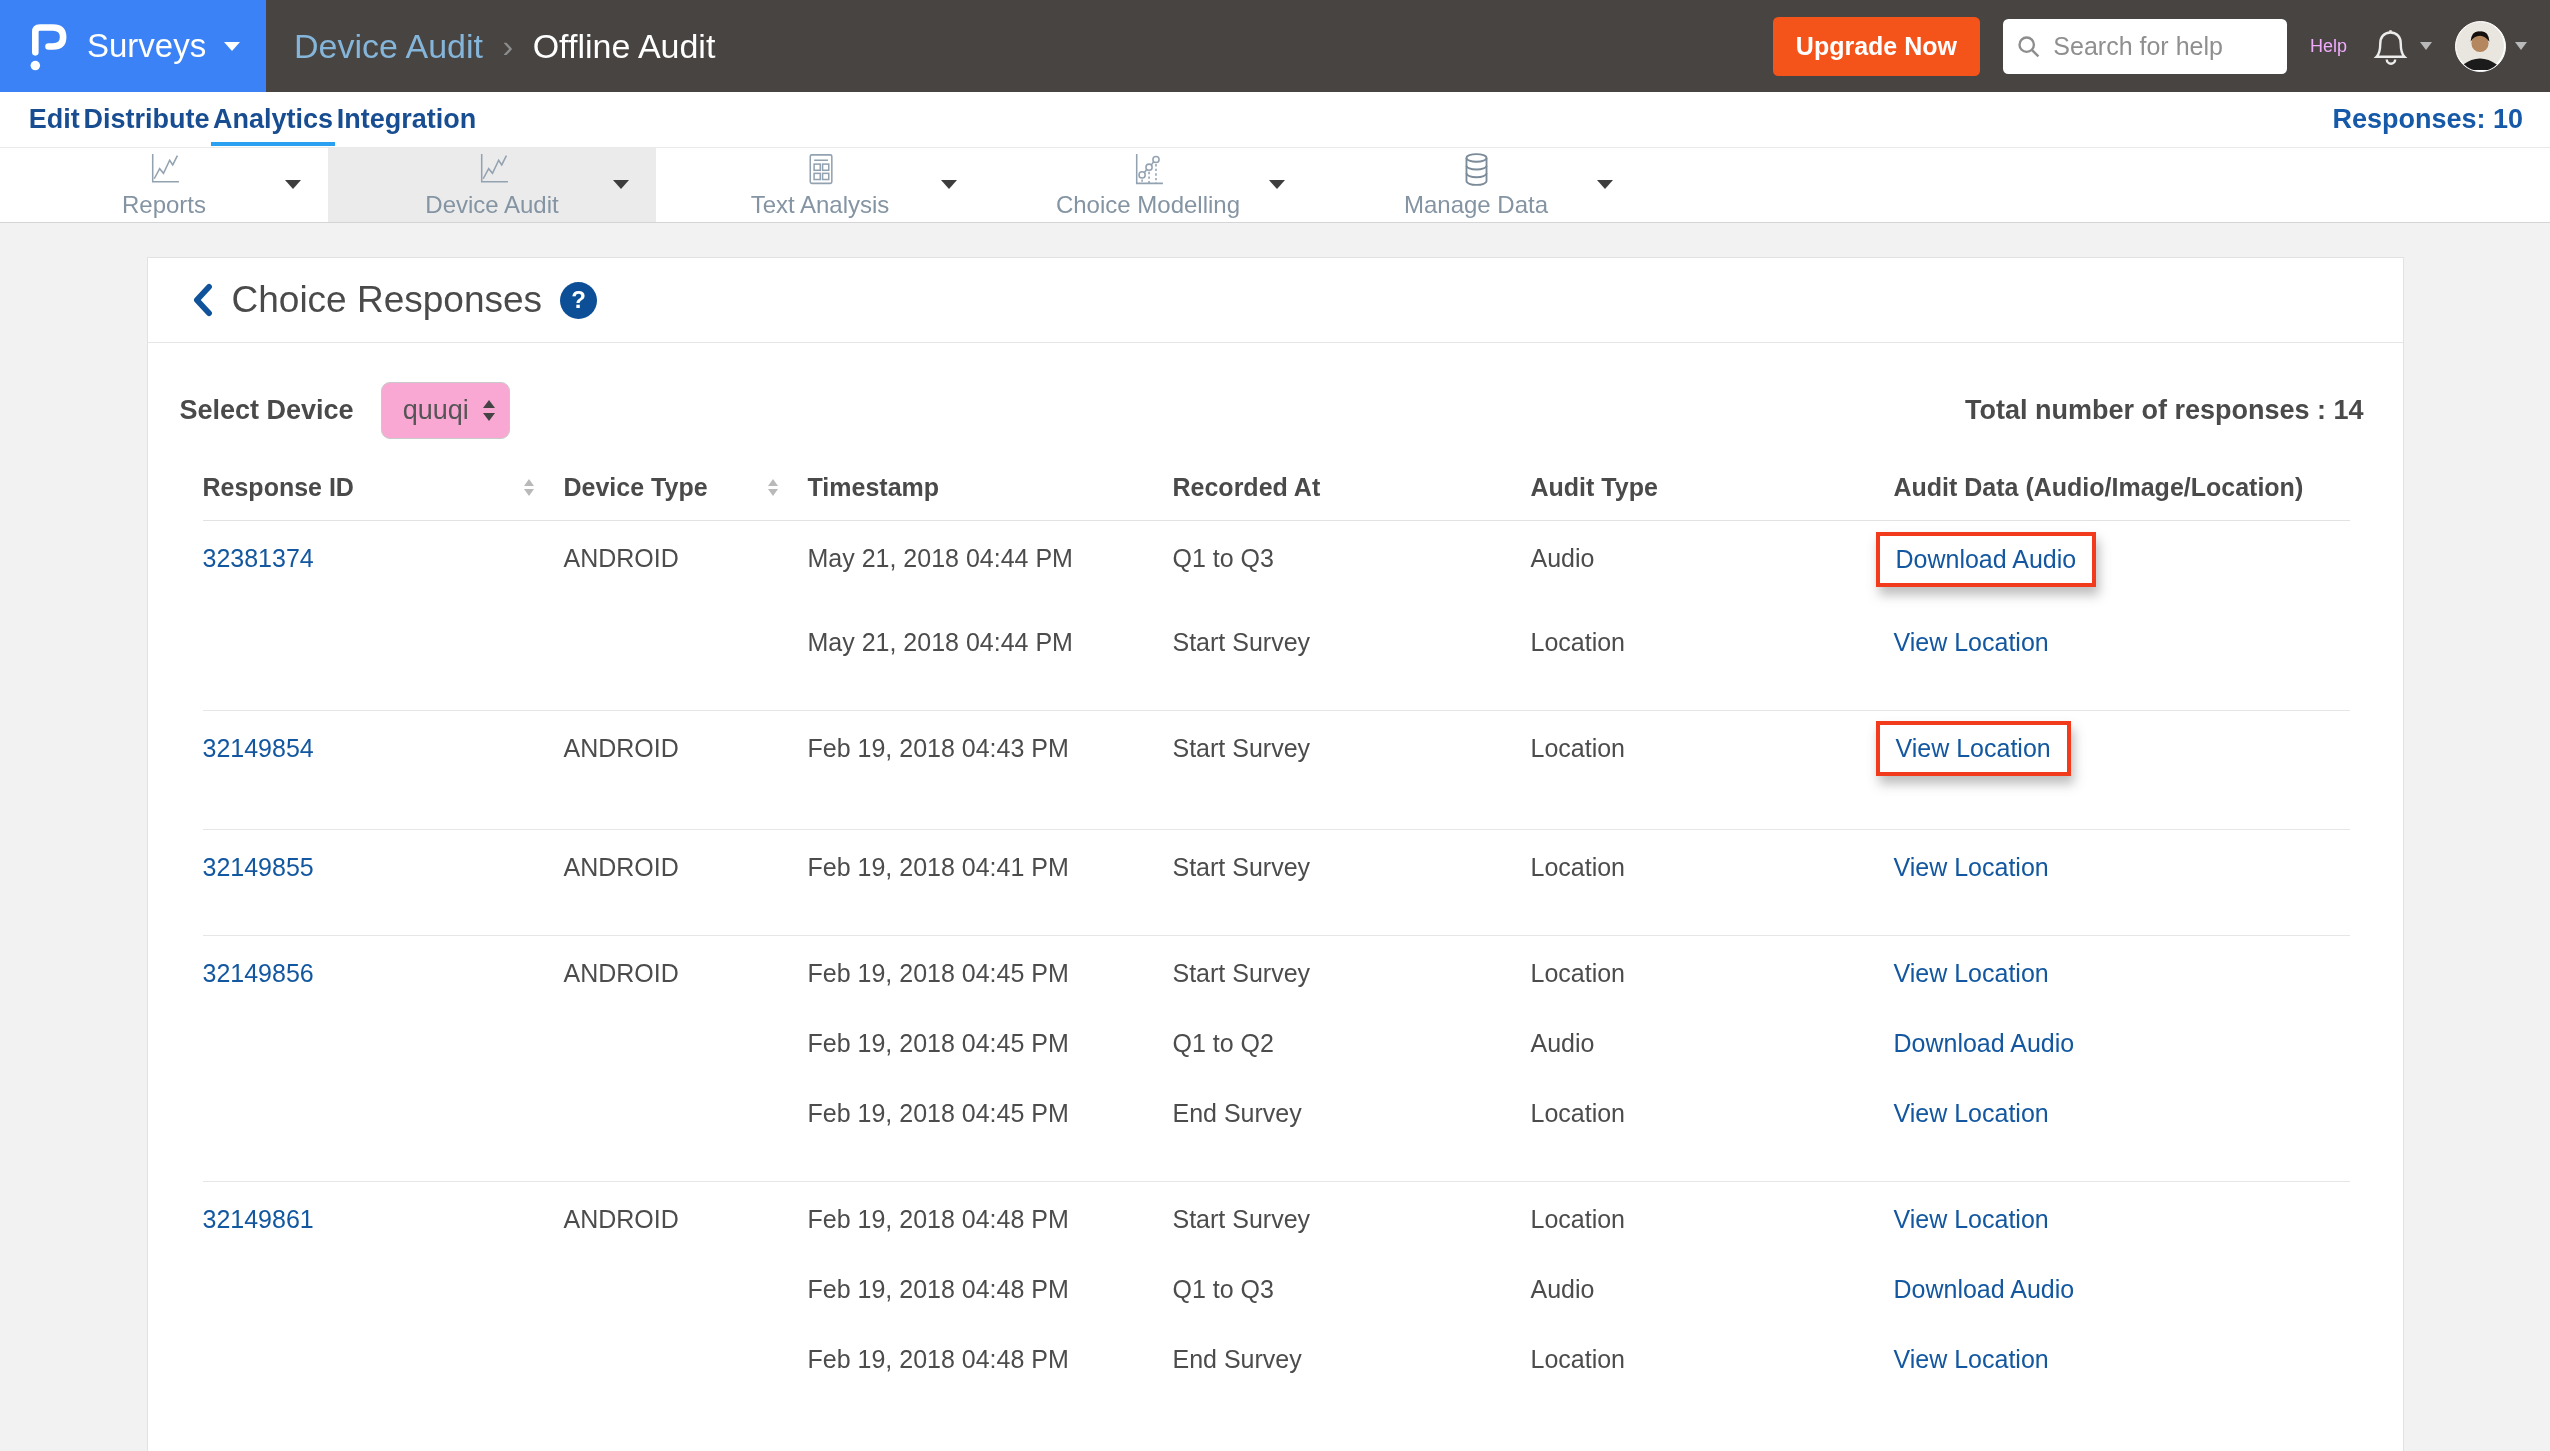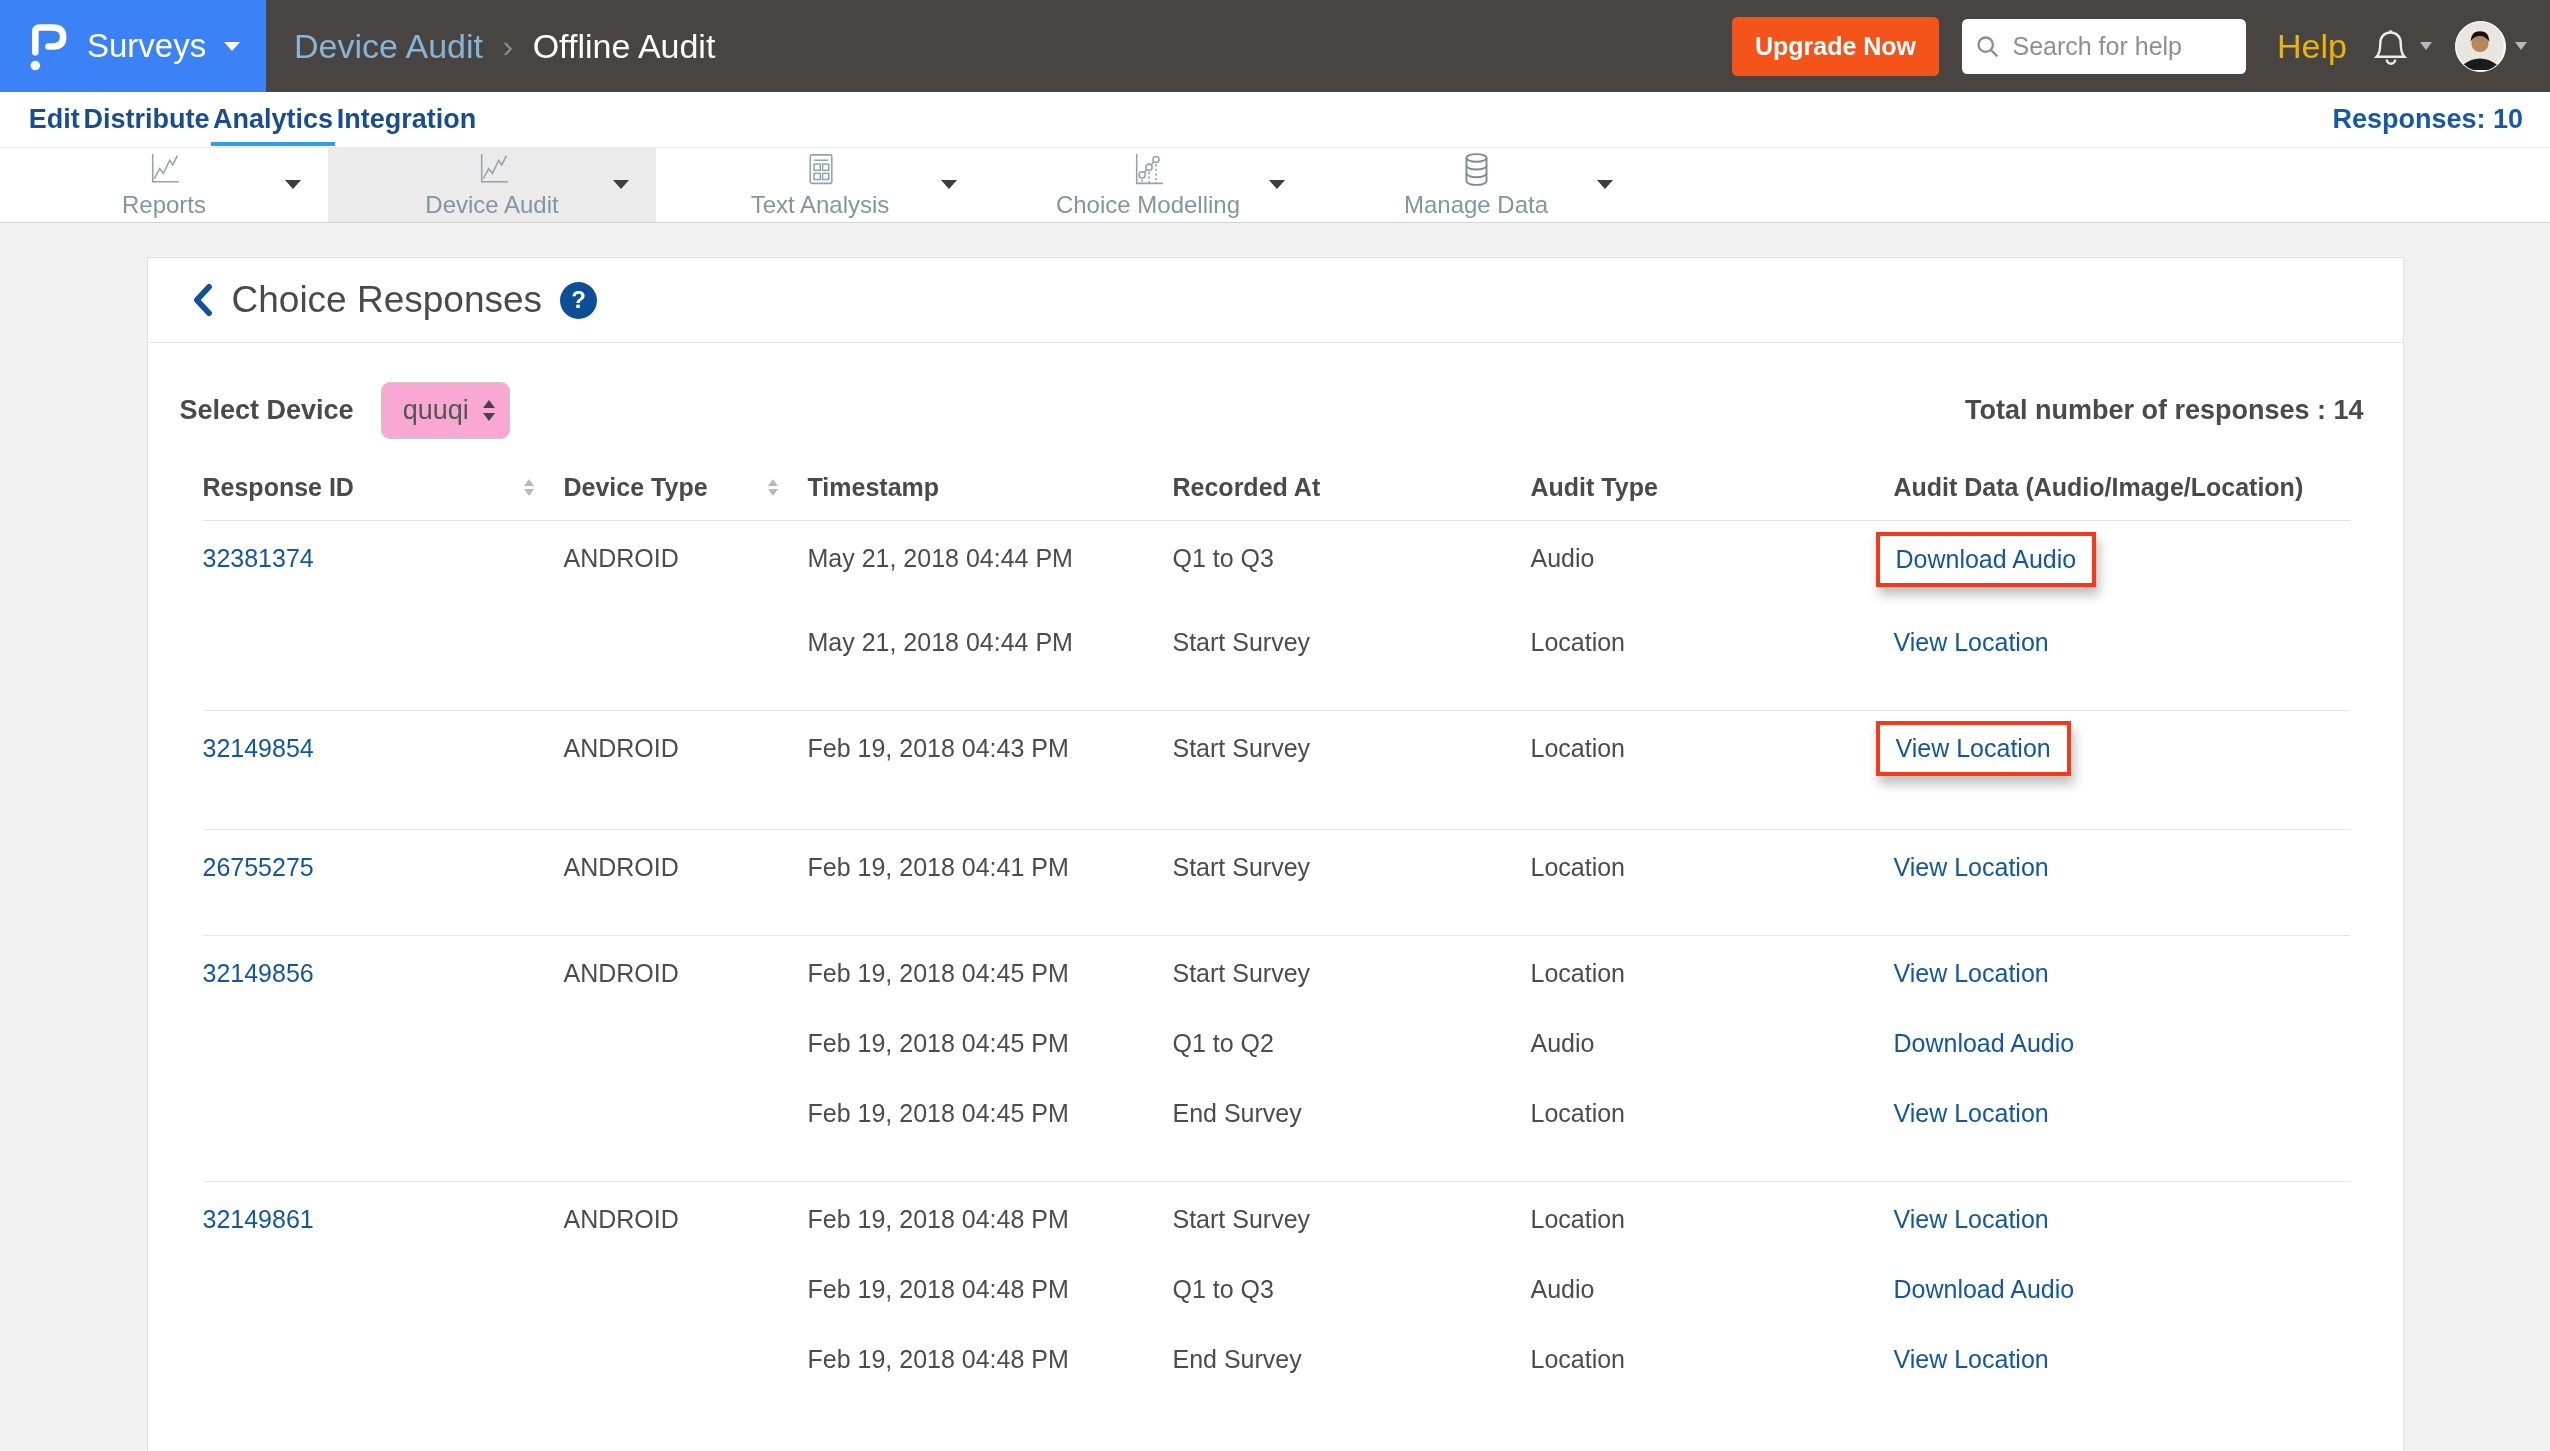--- a/index.html
+++ b/index.html
@@ -19,21 +19,21 @@
   .caret.gray { border-top-color:#b9b9b9; }
   .breadcrumb { margin-left:28px; display:flex; align-items:center; gap:19.5px; }
   .crumb-section { color:#85b6da; font-size:34px; cursor:pointer; }
   .crumb-sep::after { content:"\203A"; color:#8d8d8d; font-size:32px; }
   .crumb-page { color:#ffffff; font-size:34px; }
   .topbar-right { margin-left:auto; display:flex; align-items:center; gap:23px; padding-right:23px; }
   .upgrade-btn { background:#f4531a; color:#fff; font-weight:bold; font-size:25px; border:none; border-radius:5.3px; padding:15px 23px; font-family:inherit; cursor:pointer; }
   .search-box { background:#fff; border-radius:5.3px; height:55px; width:284px; display:flex; align-items:center; padding:0 12.4px; gap:9px; }
   .search-box input { border:none; outline:none; font-size:25px; color:#444; width:100%; font-family:inherit; background:transparent; }
   .search-box input::placeholder { color:#8f8f8f; }
-  .help-label { color:#eab308; font-size:34px; cursor:pointer;margin-left:8px; }
+  .help-label { color:#f0abfc; font-size:18px; cursor:pointer; }
   .bell-group, .avatar-group { display:flex; align-items:center; gap:9px; cursor:pointer; }
   .avatar { width:51px; height:51px; border-radius:50%; overflow:hidden; background:#fff; border:1.8px solid #fff; flex:none; }
   
   .tabbar { height:55px; background:#fff; display:flex; align-items:center; padding:0 27px; }
   .tab { font-size:27px; font-weight:700; color:#184e91; padding:10.6px 1.8px 7px; cursor:pointer; border-bottom:4.4px solid transparent; }
   .tab.active { border-bottom-color:#2b9ff0; }
   .responses { margin-left:auto; color:#1559a8; font-size:27px; font-weight:700; }
   
   .toolbar { height:76px; background:#fff; border-top:0.9px solid #e9e9e9; border-bottom:1.8px solid #d5d5d5; display:flex; }
   .tool { width:328px; display:flex; align-items:center; justify-content:center; position:relative; cursor:pointer; }
@@ -297,21 +297,21 @@
         <tr class="group-start last-row">
           <td><a class="link">32149854</a></td>
           <td>ANDROID</td>
           <td>Feb 19, 2018 04:43 PM</td>
           <td>Start Survey</td>
           <td>Location</td>
           <td><span class="action-wrap hl"><a class="link">View Location</a></span></td>
         </tr>
 
         <tr class="group-start last-row">
-          <td><a class="link">26755275</a></td>
+          <td><a class="link">32149855</a></td>
           <td>ANDROID</td>
           <td>Feb 19, 2018 04:41 PM</td>
           <td>Start Survey</td>
           <td>Location</td>
           <td><span class="action-wrap"><a class="link">View Location</a></span></td>
         </tr>
 
         <tr class="group-start">
           <td rowspan="3"><a class="link">32149856</a></td>
           <td rowspan="3">ANDROID</td>

